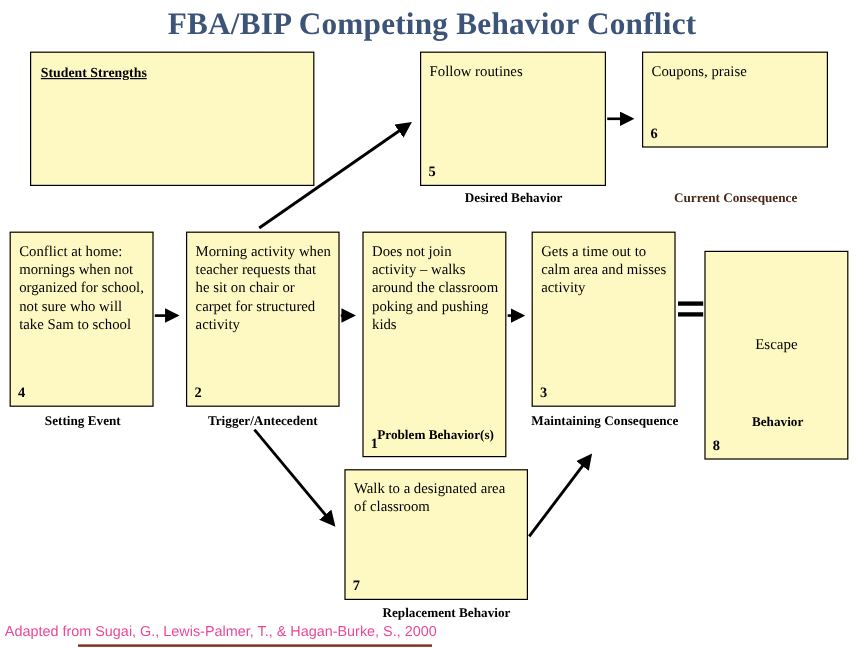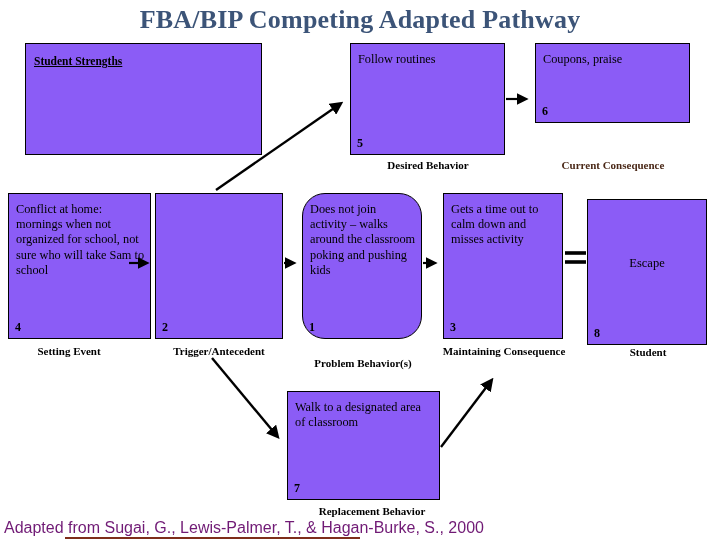--- a/index.html
+++ b/index.html
@@ -5,21 +5,21 @@
   html,body{margin:0;padding:0;background:#fff;}
   #slide{
     position:relative;width:720px;height:540px;background:#ffffff;overflow:hidden;
     font-family:"Liberation Serif", serif;color:#000;
   }
   .title{
     position:absolute;top:5px;left:0;width:720px;text-align:center;
     font-size:26px;font-weight:600;letter-spacing:.2px;color:#3c5478;
   }
   .box{
-    position:absolute;background:#8b5cf6;border:1px solid #000;box-sizing:border-box;z-index:2;
+    position:absolute;background:#fef9c3;border:1px solid #000;box-sizing:border-box;z-index:2;
   }
   .box .body{
     position:absolute;top:8px;left:7px;right:5px;
     font-size:12.3px;line-height:1.24;
   }
   .box .corner-num{
     position:absolute;left:6px;bottom:3px;font-size:12px;font-weight:bold;
   }
   .caption{
     position:absolute;transform:translateX(-50%);white-space:nowrap;
@@ -30,78 +30,79 @@
   }
   .top-body{top:14px;left:18px;right:8px;font-size:12.5px;}
   .center-word{
     position:absolute;top:0;left:0;right:0;bottom:18px;display:flex;align-items:center;justify-content:center;
     font-size:12.5px;
   }
   .repl-body{top:12px;left:16px;right:12px;font-size:12.5px;line-height:1.3;}
   svg.connectors{position:absolute;top:0;left:0;z-index:5;pointer-events:none;}
   .citation{
     position:absolute;left:4px;top:519px;
-    font-family:"Liberation Sans", sans-serif;font-size:16px;color:#701a75;z-index:2;
+    font-family:"Liberation Sans", sans-serif;font-size:12px;color:#ec4899;z-index:2;
   }
   .footer-line{
     position:absolute;left:65px;top:537px;width:295px;height:2px;background:#7e2d1a;z-index:2;
   }
   .cap-highlight{color:#4a2817;}
 </style>
 </head>
 <body>
 
 <div id="slide">
 
-  <div class="title">FBA/BIP Competing Adapted Pathway</div>
+  <div class="title">FBA/BIP Competing Behavior Conflict</div>
 
   <div class="box" style="left:25px;top:43px;width:237px;height:112px;">
     <div class="strengths-heading">Student Strengths</div>
   </div>
 
   <div class="box" style="left:350px;top:43px;width:155px;height:112px;">
     <div class="body top-body">Follow routines</div>
     <div class="corner-num">5</div>
   </div>
   <div class="caption" style="left:428px;top:159px;">Desired Behavior</div>
 
   <div class="box" style="left:535px;top:43px;width:155px;height:80px;">
     <div class="body top-body">Coupons, praise</div>
     <div class="corner-num">6</div>
   </div>
   <div class="caption cap-highlight" style="left:613px;top:159px;">Current Consequence</div>
 
-  <div class="box" style="left:8px;top:193px;width:143px;height:146px;">
+  <div class="box" style="left:8px;top:193px;width:120px;height:146px;">
     <div class="body">Conflict at home: mornings when not organized for school, not sure who will take Sam to school</div>
     <div class="corner-num">4</div>
   </div>
   <div class="caption" style="left:69px;top:345px;">Setting Event</div>
 
   <div class="box" style="left:155px;top:193px;width:128px;height:146px;">
+    <div class="body">Morning activity when teacher requests that he sit on chair or carpet for structured activity</div>
     <div class="corner-num">2</div>
   </div>
   <div class="caption" style="left:219px;top:345px;">Trigger/Antecedent</div>
 
-  <div class="box" style="left:302px;top:193px;width:120px;height:146px;border-radius:23px;">
+  <div class="box" style="left:302px;top:193px;width:120px;height:188px;">
     <div class="body">Does not join activity – walks around the classroom poking and pushing kids</div>
     <div class="corner-num">1</div>
   </div>
   <div class="caption" style="left:363px;top:345px;margin-top:12px;">Problem Behavior(s)</div>
 
   <div class="box" style="left:443px;top:193px;width:120px;height:146px;">
-    <div class="body">Gets a time out to calm down and misses activity</div>
+    <div class="body">Gets a time out to calm area and misses activity</div>
     <div class="corner-num">3</div>
   </div>
   <div class="caption" style="left:504px;top:345px;">Maintaining Consequence</div>
 
-  <div class="box" style="left:587px;top:199px;width:120px;height:146px;">
+  <div class="box" style="left:587px;top:209px;width:120px;height:174px;">
     <div class="center-word">Escape</div>
     <div class="corner-num">8</div>
   </div>
-  <div class="caption" style="left:648px;top:346px;">Student</div>
+  <div class="caption" style="left:648px;top:346px;">Behavior</div>
 
   <div class="box" style="left:287px;top:391px;width:153px;height:109px;padding-left:24px;">
     <div class="body repl-body">Walk to a designated area of classroom</div>
     <div class="corner-num">7</div>
   </div>
   <div class="caption" style="left:372px;top:505px;">Replacement Behavior</div>
 
   <svg class="connectors" width="720" height="540" viewBox="0 0 720 540">
     <defs>
       <marker id="ah" viewBox="0 0 10 10" refX="7" refY="5" markerWidth="5.5" markerHeight="5.5" orient="auto">

